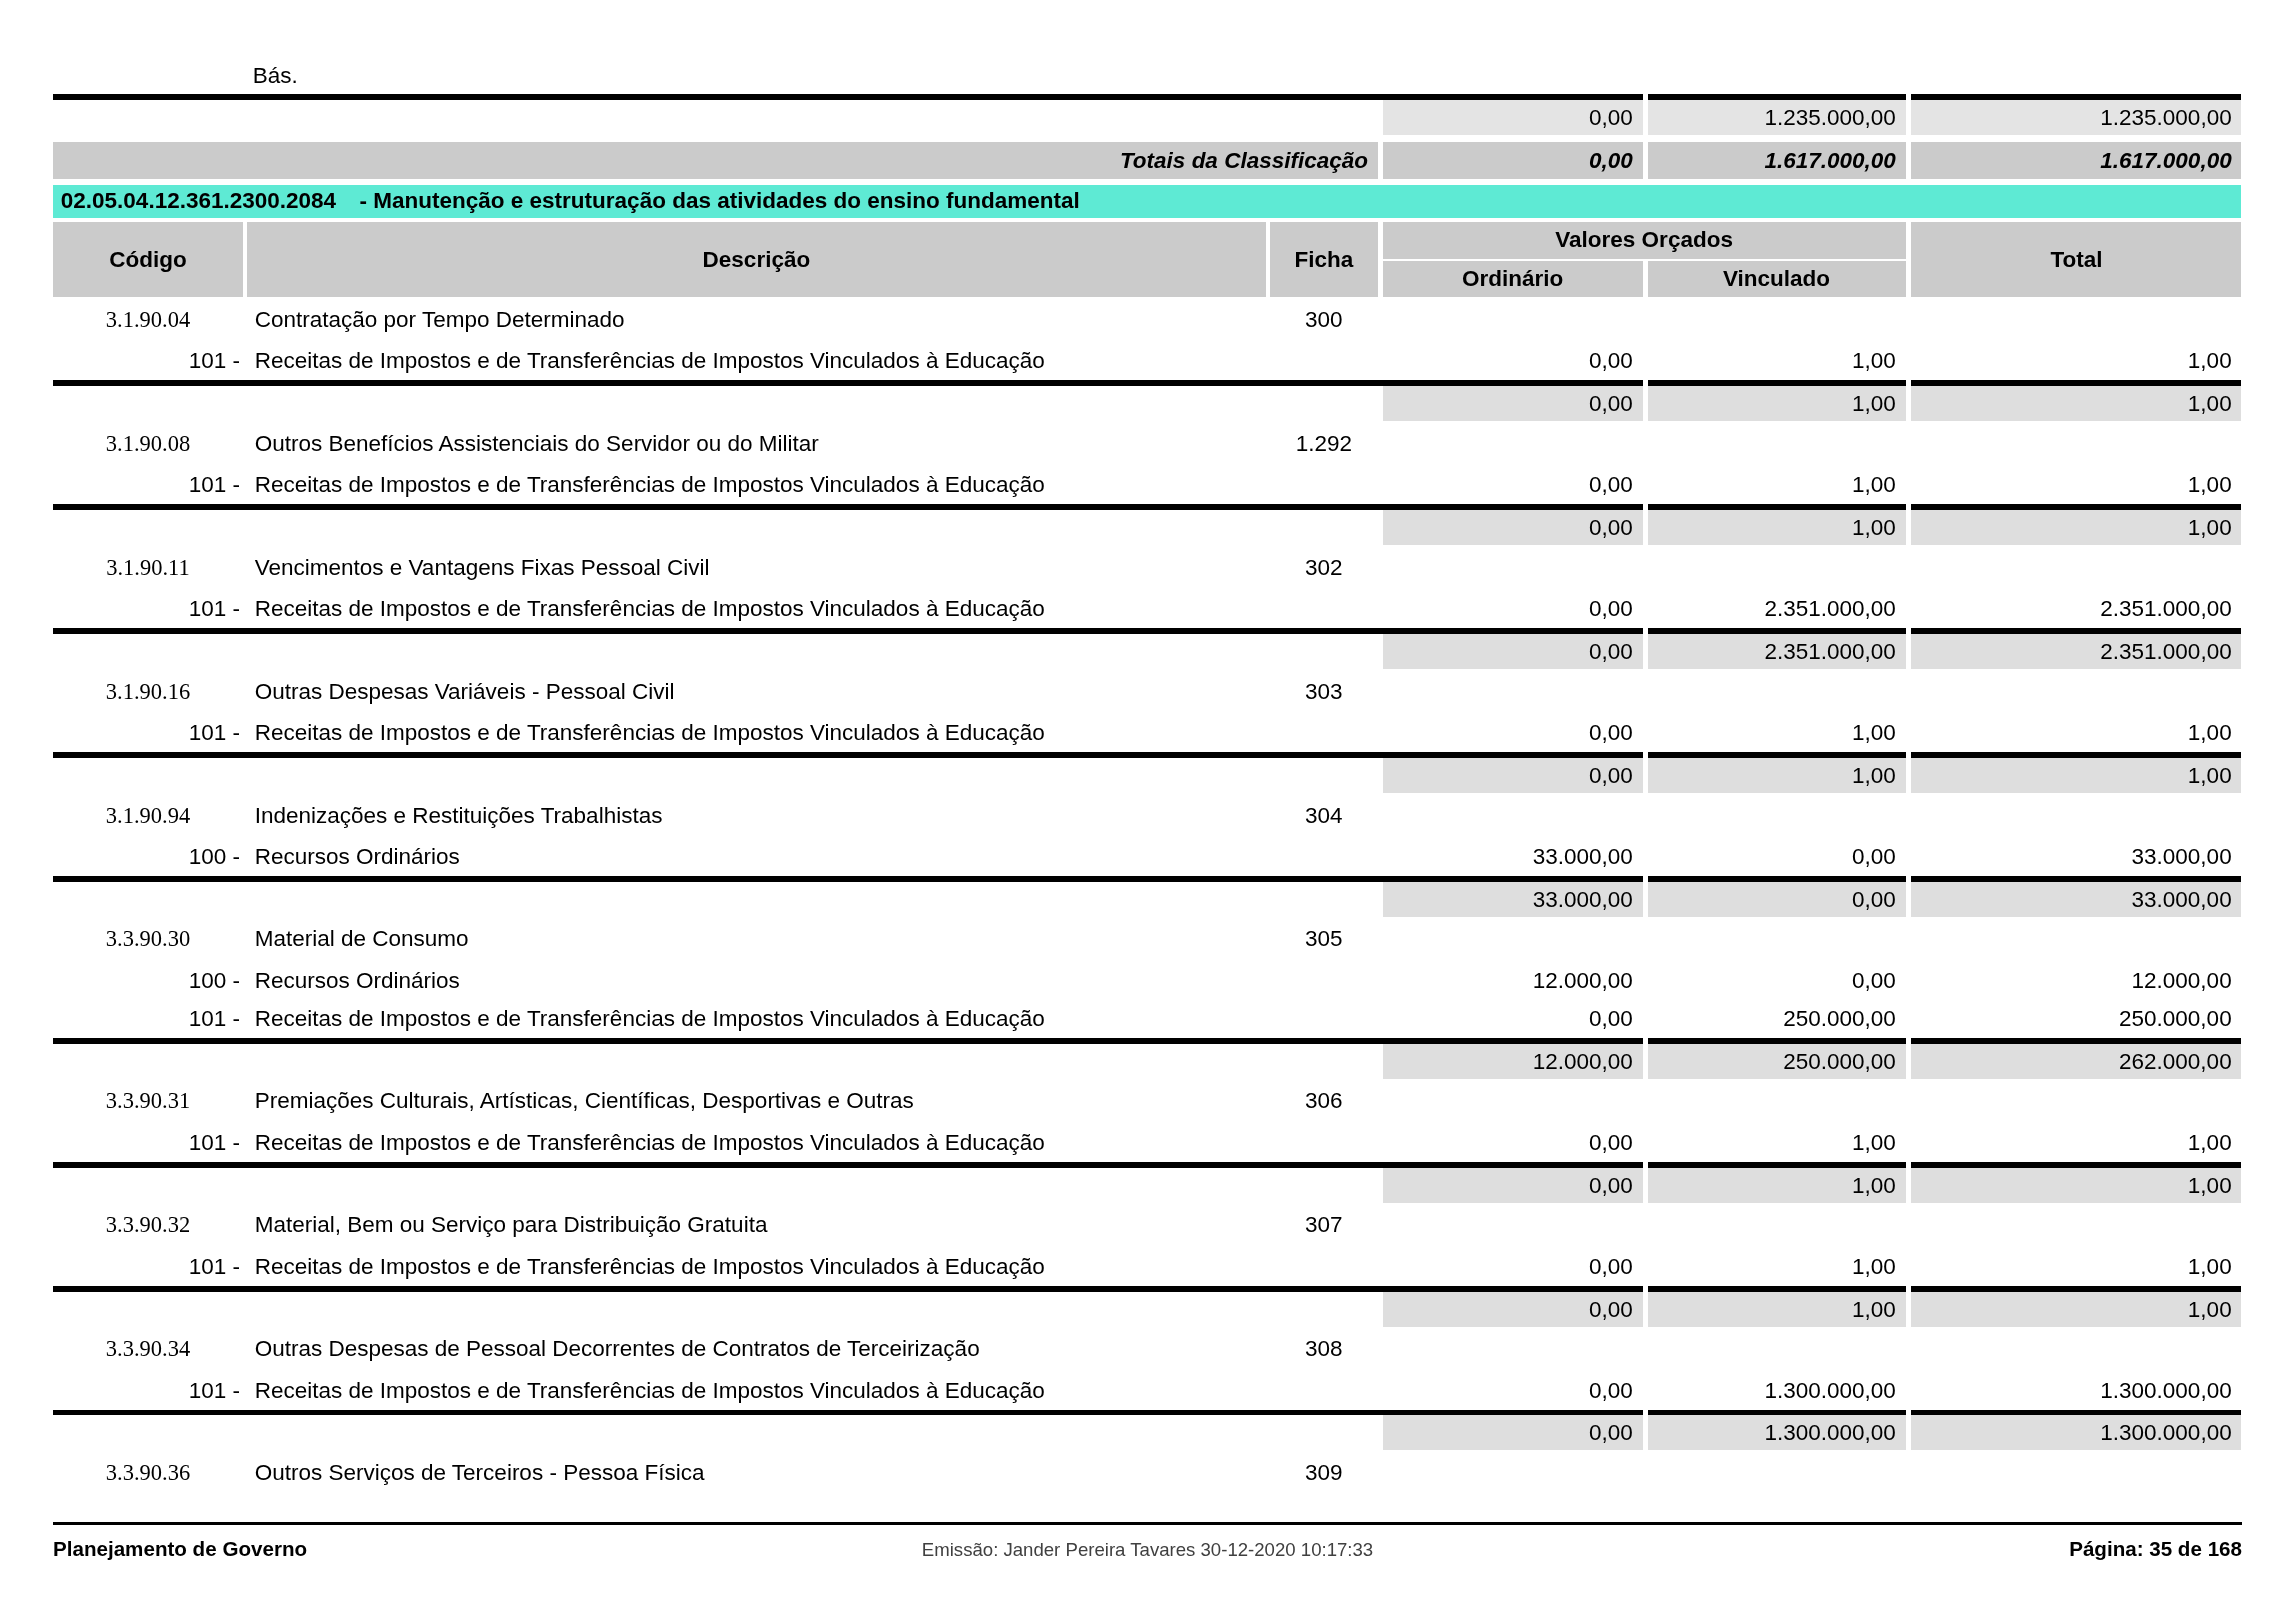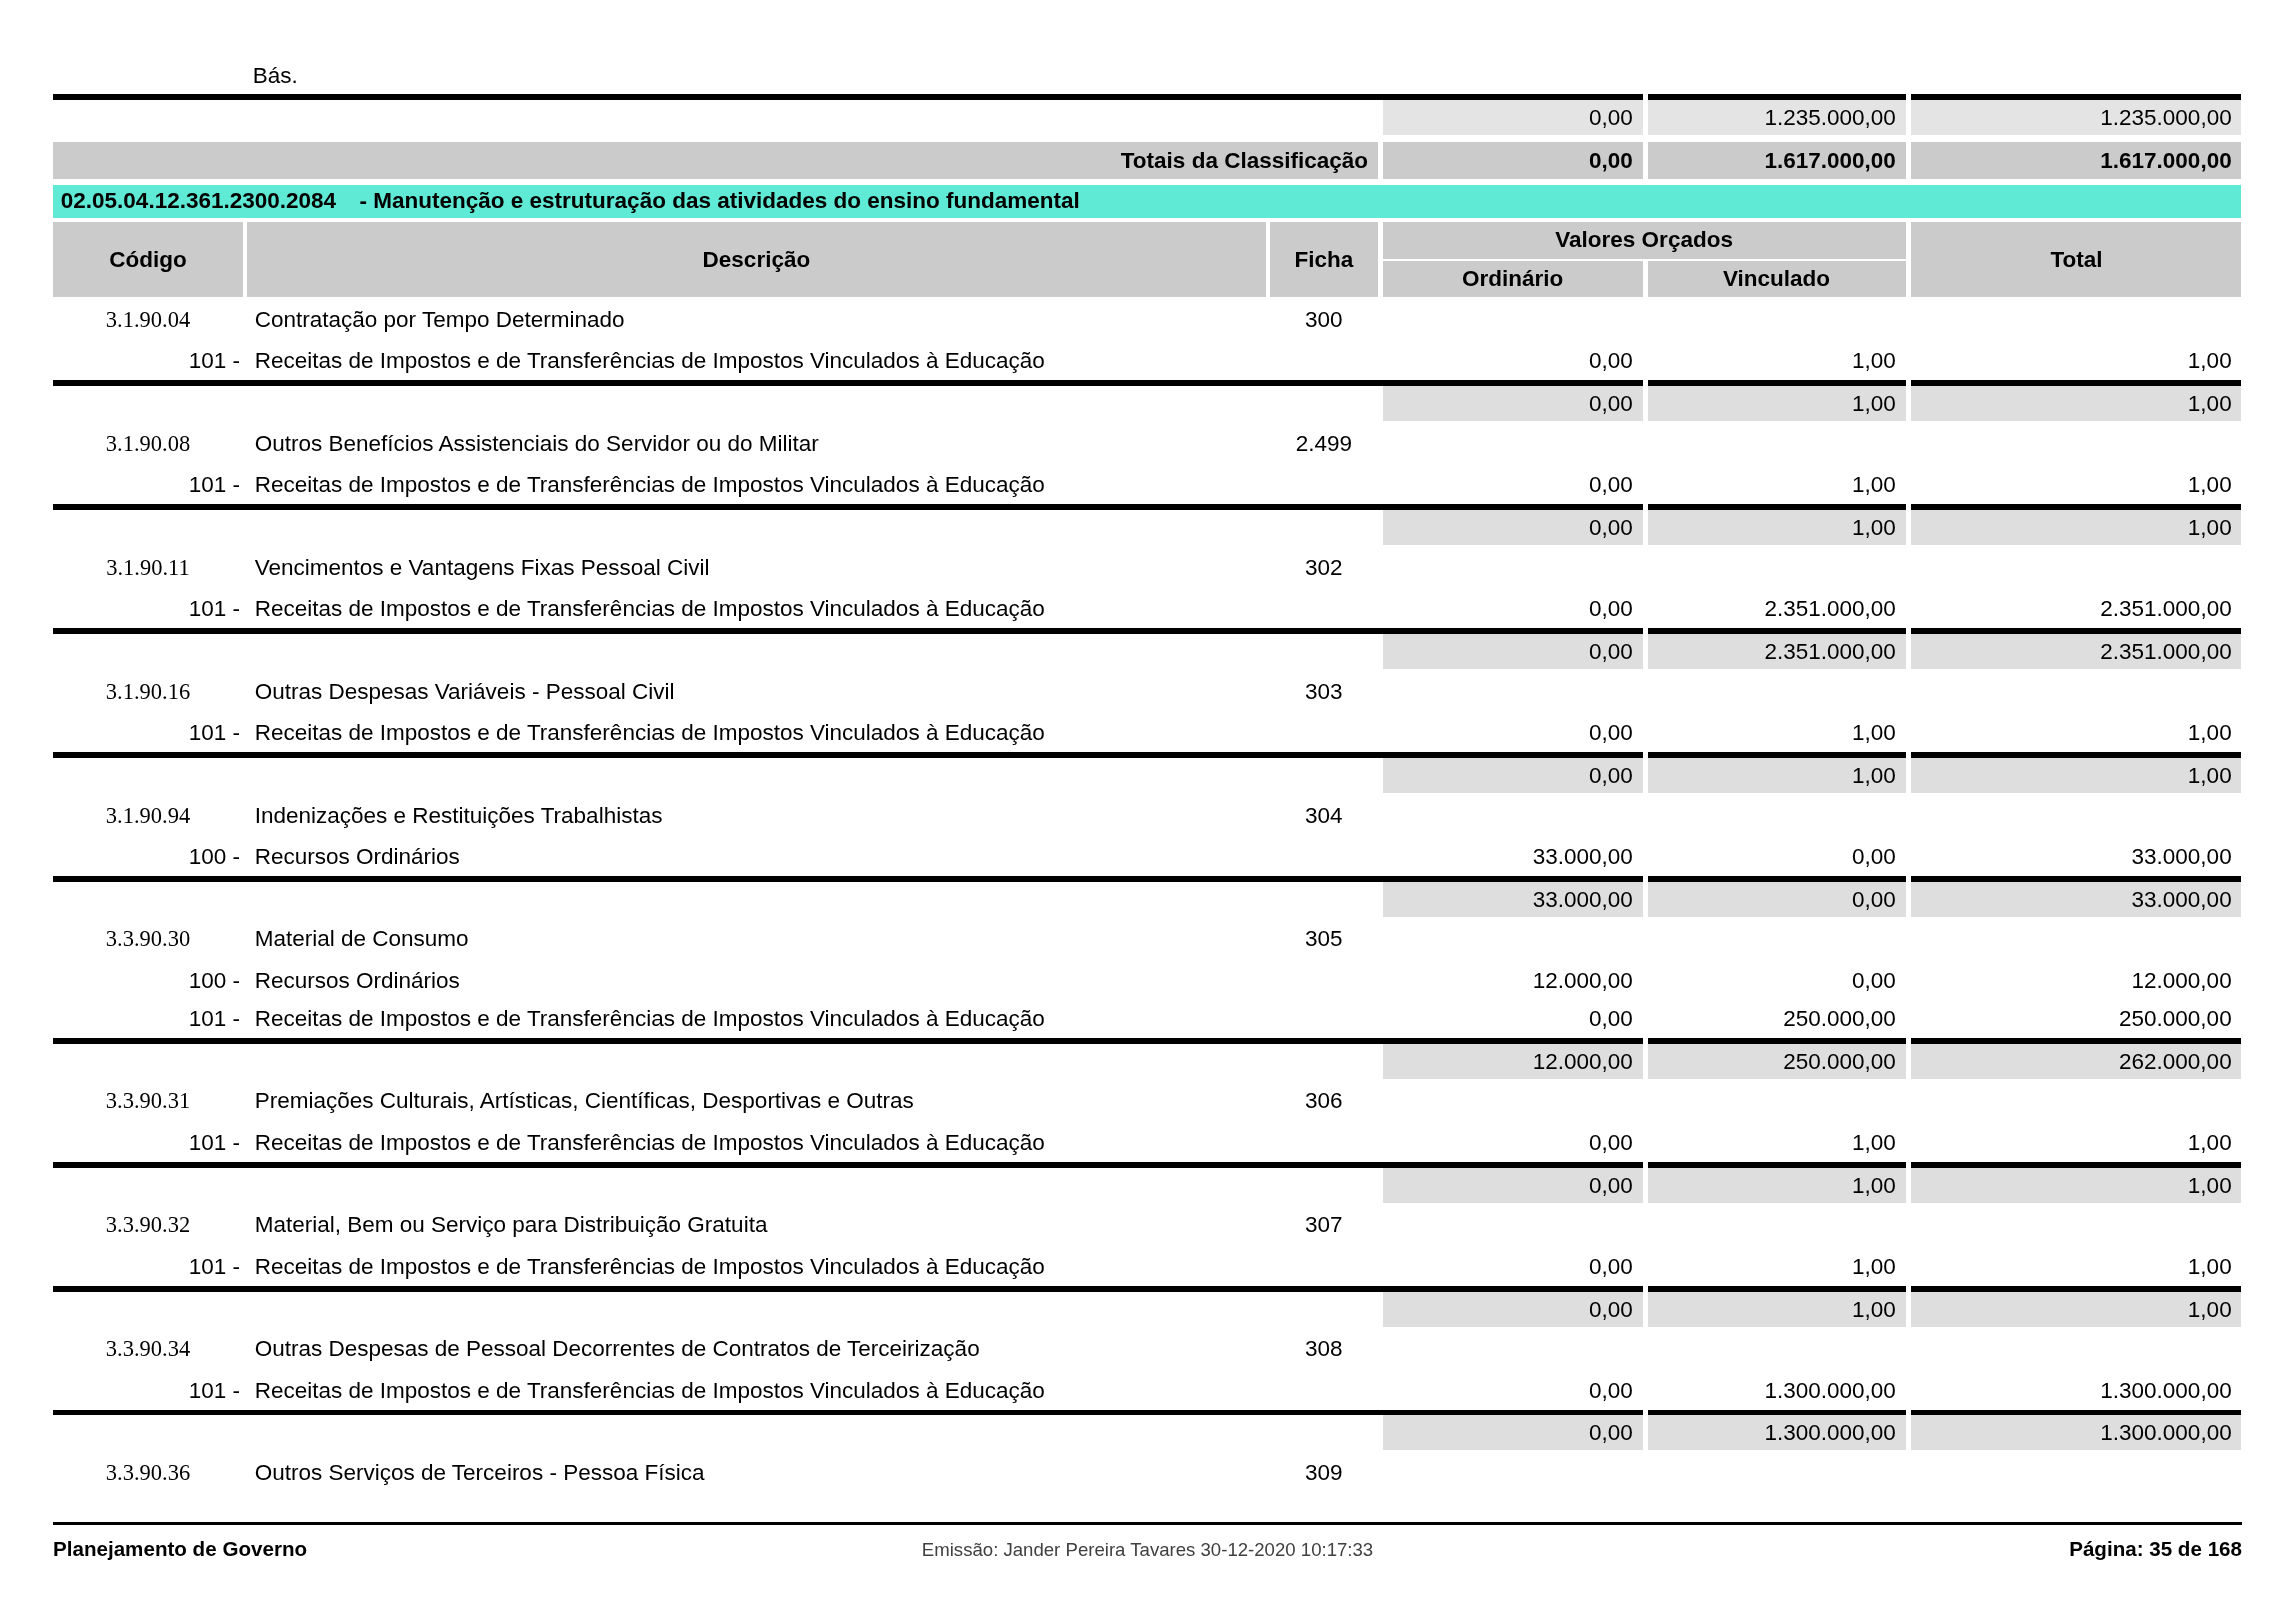--- a/index.html
+++ b/index.html
@@ -27,21 +27,21 @@
   .r-left  { grid-column:1/8; }
   .r-vinc  { grid-column:9; }
   .r-total { grid-column:11; }
 
   .vals-row { height:35px; font-size:22.5px; line-height:35px; }
   .val { text-align:right; padding-right:9.8px; white-space:nowrap; }
   .lt  { background:#e4e4e4; }
 
   .gap4 { height:3.9px; } .gap6 { height:5.9px; } .gap7 { height:6.9px; }
 
-  .totals-row { height:37px; font-size:22.5px; font-weight:bold; line-height:37px; }
+  .totals-row { height:37px; font-size:22.5px; font-weight:bold; line-height:37px;font-style:italic; }
   .totals-label { grid-column:1/6; background:#cbcbcb; text-align:right; padding-right:9.8px; }
   .md { background:#cbcbcb; }
 
   .section-row { height:33px; }
   .section-bar { grid-column:1/12; background:#5eead4; display:flex; align-items:center;
                  font-size:22.5px; font-weight:bold; padding-left:7.8px; }
   .section-code { margin-right:23.5px; white-space:nowrap; }
 
   .header-block { grid-template-rows:37px 2.9px 36px; font-size:22.5px; font-weight:bold; }
   .hcell { background:#cbcbcb; display:flex; align-items:center; justify-content:center; }
@@ -145,21 +145,21 @@
       <div class="val sub col-ord">0,00</div>
       <div class="val sub col-vinc">1,00</div>
       <div class="val sub col-total">1,00</div>
     </div>
   </section>
 
   <section class="block">
     <div class="grid item-row">
       <div class="item-code">3.1.90.08</div>
       <div class="item-desc">Outros Benefícios Assistenciais do Servidor ou do Militar</div>
-      <div class="item-ficha">2.499</div>
+      <div class="item-ficha">1.292</div>
     </div>
     <div class="grid detail-row">
       <div class="detail-res">101 -</div>
       <div class="detail-desc">Receitas de Impostos e de Transferências de Impostos Vinculados à Educação</div>
       <div class="val col-ord">0,00</div>
       <div class="val col-vinc">1,00</div>
       <div class="val col-total">1,00</div>
     </div>
     <div class="grid rule-row">
       <div class="rule r-left"></div>

